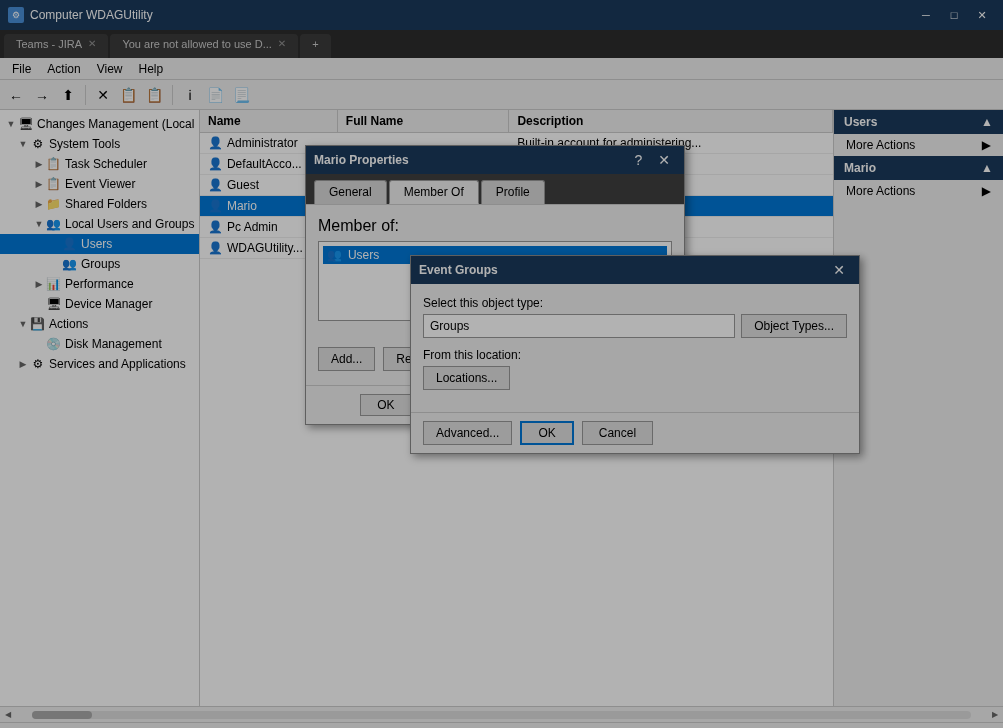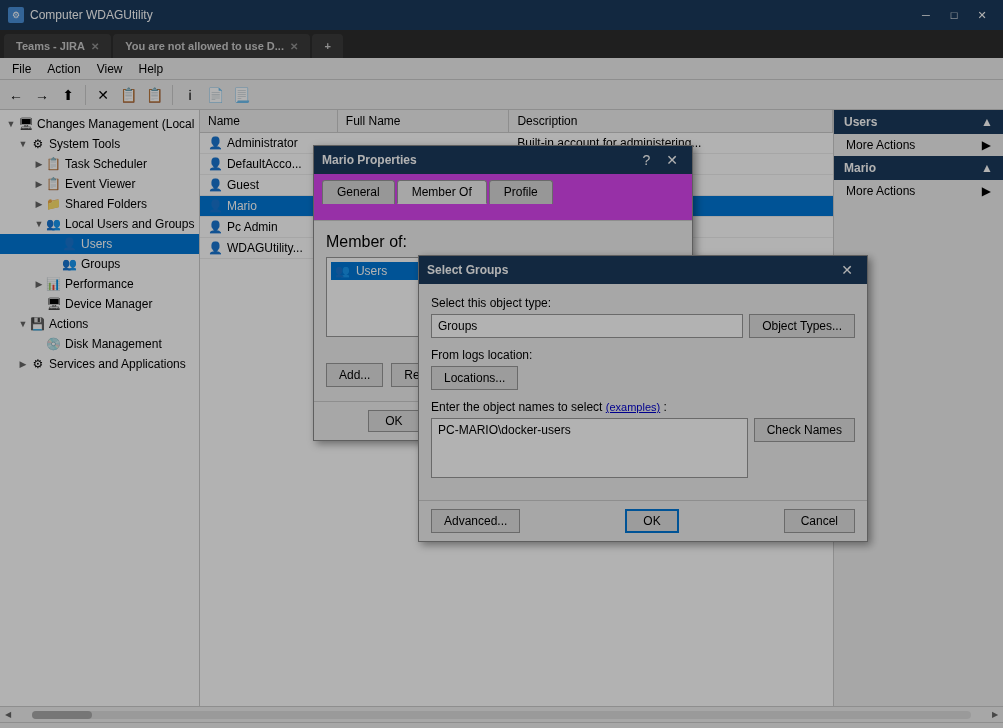--- a/index.html
+++ b/index.html
@@ -7,21 +7,21 @@
 
     
     .title-bar { background: #1a3a5c; color: white; height: 30px; display: flex; align-items: center; padding: 0 8px; justify-content: space-between; }
     .title-bar-left { display: flex; align-items: center; gap: 6px; font-size: 12px; }
     .title-bar-icon { width: 16px; height: 16px; background: #4a90d9; border-radius: 2px; display: flex; align-items: center; justify-content: center; color: white; font-size: 9px; }
     .title-bar-controls { display: flex; gap: 2px; }
     .title-bar-btn { width: 26px; height: 20px; background: transparent; border: none; color: white; cursor: pointer; display: flex; align-items: center; justify-content: center; font-size: 11px; }
 
     
     .browser-tabs { background: #2d2d2d; height: 28px; display: flex; align-items: flex-end; padding: 0 4px; }
-    .browser-tab { background: #3c3c3c; color: #ccc; padding: 4px 12px; font-size: 11px; border-radius: 4px 4px 0 0; margin-right: 2px; height: 24px; display: flex; align-items: center; gap: 6px; font-weight: bold; }
+    .browser-tab { background: #3c3c3c; color: #ccc; padding: 4px 12px; font-size: 11px; border-radius: 4px 4px 0 0; margin-right: 2px; height: 24px; display: flex; gap: 6px; }
     .tab-close { font-size: 10px; opacity: 0.6; }
 
     
     .menu-bar { background: #f0f0f0; border-bottom: 1px solid #ccc; height: 22px; display: flex; align-items: center; padding: 0 4px; }
     .menu-item { padding: 2px 8px; cursor: pointer; font-size: 12px; }
 
     
     .toolbar { background: #f0f0f0; border-bottom: 1px solid #ccc; height: 30px; display: flex; align-items: center; padding: 0 4px; gap: 2px; }
     .toolbar-btn { width: 24px; height: 24px; border: 1px solid transparent; background: transparent; cursor: pointer; display: flex; align-items: center; justify-content: center; font-size: 14px; }
     .toolbar-sep { width: 1px; height: 20px; background: #ccc; margin: 0 3px; }
@@ -32,46 +32,46 @@
     
     .tree-panel { width: 200px; background: white; border-right: 1px solid #ccc; overflow: auto; padding: 4px 0; }
     .tree-item { display: flex; align-items: center; padding: 2px 0; cursor: pointer; white-space: nowrap; font-size: 12px; }
     .tree-item.selected { background: #0078d7; color: white; }
     .tree-toggle { width: 14px; display: inline-flex; align-items: center; justify-content: center; font-size: 9px; color: #666; }
     .tree-icon { width: 16px; height: 16px; margin-right: 3px; display: inline-flex; align-items: center; justify-content: center; font-size: 12px; }
     .tree-label { font-size: 12px; }
 
     
     .content-panel { flex: 1; background: white; overflow: auto; }
-    .list-header { display: flex; background: #f0f0f0; border-bottom: 1px solid #ccc; font-size: 12px; font-weight: normal; }
+    .list-header { display: flex; background: #f0f0f0; border-bottom: 1px solid #ccc; font-size: 12px; font-weight: bold; }
     .list-col { padding: 4px 8px; border-right: 1px solid #ccc; }
     .list-row { display: flex; border-bottom: 1px solid #eee; font-size: 12px; }
     .list-row.selected { background: #0078d7; color: white; }
     .list-cell { padding: 3px 8px; }
 
     
     .actions-panel { width: 170px; background: #f0f0f0; border-left: 1px solid #ccc; font-size: 12px; }
     .actions-section { margin-bottom: 0; }
     .actions-header { background: #1a3a5c; color: white; padding: 5px 10px; font-weight: bold; display: flex; justify-content: space-between; align-items: center; }
     .actions-item { padding: 4px 12px; cursor: pointer; display: flex; justify-content: space-between; align-items: center; }
 
     
     .status-bar { background: #f0f0f0; border-top: 1px solid #ccc; height: 22px; display: flex; align-items: center; padding: 0 8px; font-size: 11px; }
 
     
     .modal-overlay { position: fixed; top: 0; left: 0; width: 100%; height: 100%; background: rgba(0,0,0,0.3); z-index: 10; }
 
     
-    .dialog { position: absolute; background: #f0f0f0; border: 1px solid #888; box-shadow: 3px 3px 8px rgba(0,0,0,0.4); margin-left: 8px; }
+    .dialog { position: absolute; background: #f0f0f0; border: 1px solid #888; box-shadow: 3px 3px 8px rgba(0,0,0,0.4); }
     .dialog-title { background: #1a3a5c; color: white; height: 28px; display: flex; align-items: center; padding: 0 8px; justify-content: space-between; font-size: 12px; font-weight: bold; }
     .dialog-close { background: none; border: none; color: white; font-size: 14px; cursor: pointer; padding: 2px 6px; }
 
     
     .mario-dialog { top: 145px; left: 305px; width: 380px; }
-    .dialog-tabs { display: flex; background: #d946ef; padding: 6px 8px 16px; border-bottom: 1px solid #ccc; }
+    .dialog-tabs { display: flex; background: #404040; padding: 6px 8px 0; border-bottom: 1px solid #ccc; }
     .dialog-tab { padding: 4px 14px; border: 1px solid #999; border-bottom: none; background: #d9d9d9; cursor: pointer; font-size: 12px; margin-right: 2px; border-radius: 3px 3px 0 0; }
     .dialog-tab.active { background: #f0f0f0; border-bottom: 1px solid #f0f0f0; z-index: 1; position: relative; }
     .dialog-content { padding: 12px; }
     .member-of-label { font-size: 16px; margin-bottom: 6px; }
     .member-list { border: 1px solid #999; background: white; height: 80px; padding: 4px; }
     .member-item { display: flex; align-items: center; gap: 6px; padding: 2px 4px; }
     .member-item.selected { background: #0078d7; color: white; }
     .dialog-note { font-size: 11px; color: #444; margin-left: 10px; flex: 1; }
     .dialog-bottom-btns { display: flex; justify-content: center; gap: 8px; padding: 8px; border-top: 1px solid #ccc; }
     .dialog-row-btns { display: flex; gap: 8px; padding: 8px 12px; align-items: center; }
@@ -79,21 +79,21 @@
     
     .select-groups-dialog { top: 255px; left: 410px; width: 450px; }
     .sg-content { padding: 12px; }
     .sg-row { margin-bottom: 10px; }
     .sg-label { font-size: 12px; margin-bottom: 4px; }
     .sg-input-row { display: flex; gap: 6px; }
     .sg-input { flex: 1; height: 24px; border: 1px solid #999; padding: 2px 6px; font-size: 12px; background: white; }
     .sg-textarea { width: 100%; height: 60px; border: 1px solid #999; padding: 4px 6px; font-size: 12px; background: white; resize: none; font-family: inherit; }
     .sg-btn { height: 24px; padding: 2px 12px; font-size: 12px; background: #e0e0e0; border: 1px solid #999; cursor: pointer; white-space: nowrap; }
     .sg-examples { color: #0000cc; font-size: 11px; text-decoration: underline; cursor: pointer; }
-    .sg-bottom-btns { display: flex; justify-content: space-between; gap: 8px; padding: 8px 12px; border-top: 1px solid #ccc; }
+    .sg-bottom-btns { display: flex; justify-content: flex-start; gap: 8px; padding: 8px 12px; border-top: 1px solid #ccc; }
     .btn-primary { background: #e0e0e0; border: 2px solid #0078d7; padding: 3px 16px; font-size: 12px; cursor: pointer; }
     .btn-default { background: #e0e0e0; border: 1px solid #999; padding: 3px 16px; font-size: 12px; cursor: pointer; }
 
     
     .scroll-bar-bottom { height: 16px; background: #f0f0f0; border-top: 1px solid #ccc; display: flex; align-items: center; }
     .scroll-track { flex: 1; height: 8px; background: #ddd; margin: 0 16px; border-radius: 4px; }
     .scroll-thumb { width: 60px; height: 8px; background: #aaa; border-radius: 4px; }
     .scroll-arrow { width: 16px; height: 16px; display: flex; align-items: center; justify-content: center; font-size: 8px; color: #666; cursor: pointer; }
   </style>
 </head>
@@ -362,50 +362,39 @@
   <div class="dialog-bottom-btns">
     <button class="btn-default">OK</button>
     <button class="btn-default">Cancel</button>
     <button class="btn-default">Apply</button>
     <button class="btn-default">Help</button>
   </div>
 </div>
 
 <div class="dialog select-groups-dialog">
   <div class="dialog-title">
-    <span>Select Groups</span>
+    <span>Event Groups</span>
     <button class="dialog-close">✕</button>
   </div>
   <div class="sg-content">
 
     <div class="sg-row">
       <div class="sg-label">Select this object type:</div>
       <div class="sg-input-row">
         <input class="sg-input" type="text" readonly="" value="Groups" style="">
         <button class="sg-btn">Object Types...</button>
       </div>
     </div>
 
     <div class="sg-row">
-      <div class="sg-label">From logs location:</div>
+      <div class="sg-label">From this location:</div>
       <div class="sg-input-row">
         <button class="sg-btn">Locations...</button>
       </div>
     </div>
 
-    <div class="sg-row">
-      <div class="sg-label">
-        <span>Enter the object names to select</span>
-        <span class="sg-examples">(examples)</span>
-        <span>:</span>
-      </div>
-      <div class="sg-input-row">
-        <textarea class="sg-textarea" style="">PC-MARIO\docker-users</textarea>
-        <button class="sg-btn">Check Names</button>
-      </div>
-    </div>
   </div>
   <div class="sg-bottom-btns">
     <button class="sg-btn">Advanced...</button>
     <button class="btn-primary">OK</button>
     <button class="btn-default">Cancel</button>
   </div>
 </div>
 
 </body></html>

